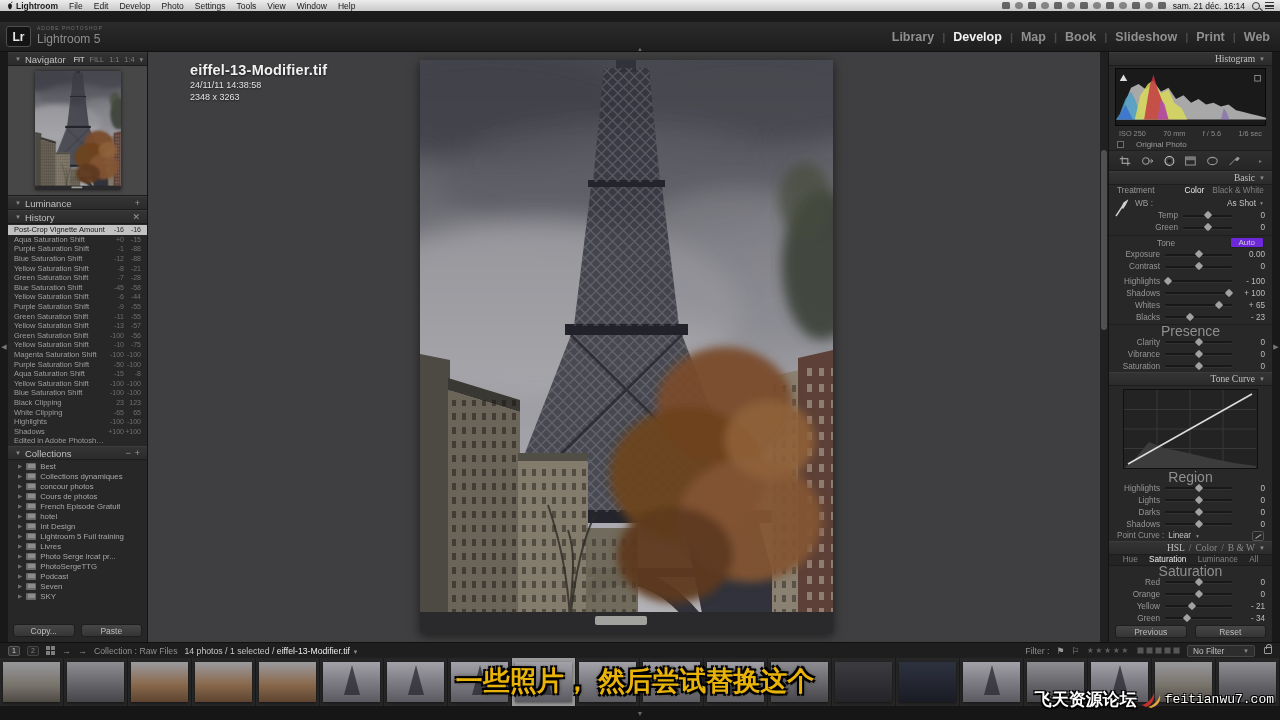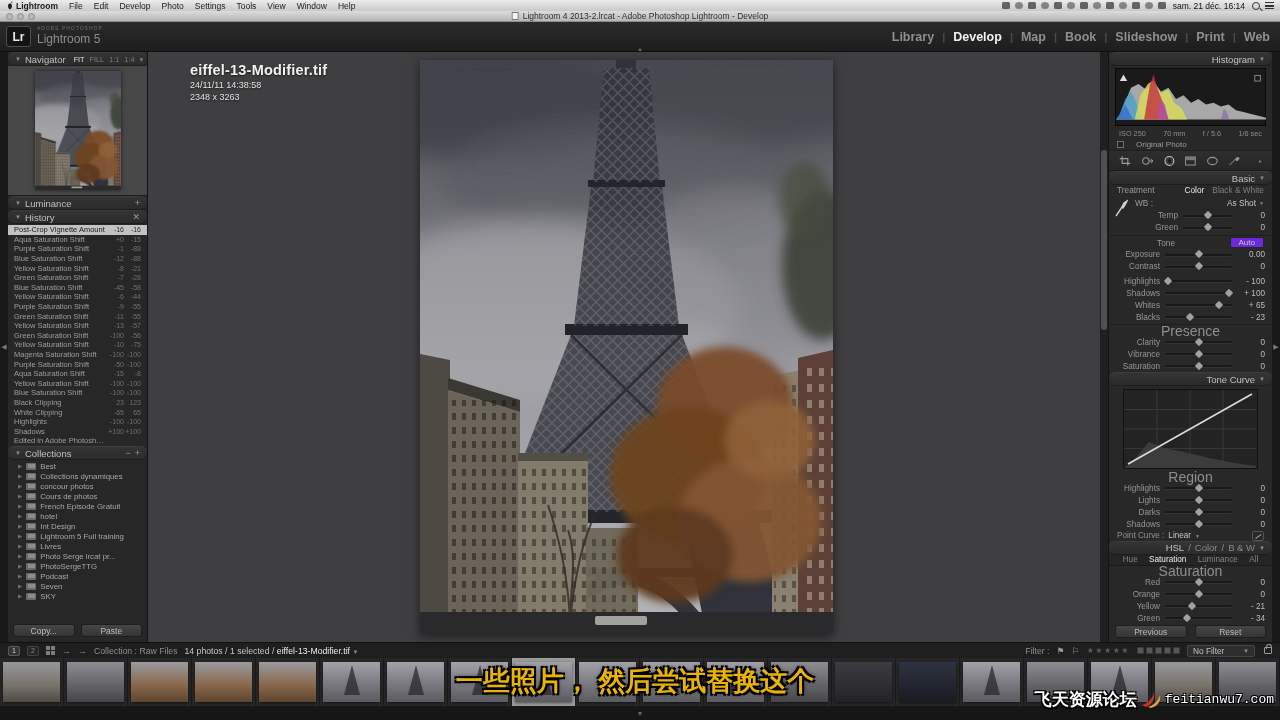--- a/index.html
+++ b/index.html
@@ -59,21 +59,21 @@
     border-right:1px solid #141414; display:flex; flex-direction:column; overflow:hidden; }
   #canvas { left:148px; top:52px; width:952px; height:590px; background:#3f3f41; overflow:hidden; }
   #scrollbar { left:1100px; top:52px; width:8px; height:590px; background:#202020; }
   #scroll-thumb { left:1101px; top:150px; width:6px; height:180px; background:#505050; border-radius:3px; }
   #right-panel { left:1108px; top:52px; width:164px; height:590px; background:#282828;
     border-left:1px solid #141414; display:flex; flex-direction:column; overflow:hidden; }
 
   
   .phead { flex:0 0 14px; display:flex; align-items:center; padding:0 7px; font-size:9.5px;
     color:#c0c0c0; background:linear-gradient(#343434,#2b2b2b);
-    border-top:1px solid #3c3c3c; border-bottom:1px solid #1d1d1d; gap:4px;border-radius:6px; }
+    border-top:1px solid #3c3c3c; border-bottom:1px solid #1d1d1d; gap:4px; }
   .phead .tri { font-size:6px; color:#8a8a8a; }
   .phead .spring { flex:1; }
   .phead .hbtn { color:#9a9a9a; font-size:9px; }
 
   
   #nav-zoom { display:flex; gap:5px; font-size:7.3px; color:#7d7d7d; align-items:center; }
   #nav-zoom .on { color:#e3e3e3; }
   #nav-preview { flex:0 0 130px; background:#474747; margin:0; border-bottom:1px solid #1c1c1c;
     display:flex; align-items:center; justify-content:center; }
   #nav-preview svg { box-shadow:0 0 4px rgba(0,0,0,.6); }
@@ -99,21 +99,21 @@
     border-radius:3px; color:#bdbdbd; font-size:8.5px; display:flex; align-items:center; justify-content:center; }
 
   
   #photo { position:absolute; left:272px; top:8px; width:413px; height:573px;
     box-shadow:0 3px 10px rgba(0,0,0,.55); }
   #photo-info { position:absolute; left:42px; top:10px; color:#f1f1f1; text-shadow:0 1px 2px rgba(0,0,0,.6); }
   #photo-info .fname { font-size:14.5px; font-weight:bold; letter-spacing:.2px; }
   #photo-info .fmeta { font-size:9px; color:#e3e3e3; margin-top:2px; }
 
   
-  .rp-right { justify-content:flex-end; }
+  .rp-right { justify-content:flex-end;font-family:Liberation Serif, serif; }
   #hist-box { flex:0 0 58px; margin:2px 6px; background:#1a1a1a; border:1px solid #090909; position:relative; }
   #hist-info { flex:0 0 11px; display:flex; align-items:center; justify-content:space-between;
     padding:0 10px; font-size:7.3px; color:#8b8b8b; }
   #orig-row { flex:0 0 12px; display:flex; align-items:center; gap:12px; padding:0 8px; font-size:8px; color:#9a9a9a;
     border-bottom:1px solid #1e1e1e; }
   .chk { width:7px; height:7px; border:1px solid #6f6f6f; background:#222; }
   #toolstrip { flex:0 0 20px; display:flex; align-items:center; gap:9px; padding:0 10px;
     background:linear-gradient(#2e2e2e,#262626); border-bottom:1px solid #1c1c1c; }
   #toolstrip svg { display:block; }
   #toolstrip .spring { flex:1; }
@@ -331,29 +331,20 @@
           <span class="status-icon"></span>
           <span class="status-icon"></span>
           <span class="status-icon"></span>
         </span>
       <span id="mb-clock">sam. 21 déc. 16:14</span>
       <span class="mb-glass"></span>
       <span class="mb-list"></span>
     </div>
   </div>
 
-  <div id="titlebar" class="abs">
-    <span class="traffic"></span>
-    <span class="traffic"></span>
-    <span class="traffic"></span>
-    <span id="win-title">
-      <span class="doc-icon"></span>
-      <span>Lightroom 4 2013-2.lrcat - Adobe Photoshop Lightroom - Develop</span>
-    </span>
-  </div>
 
   <div id="appheader" class="abs">
     <div id="lr-badge">Lr</div>
     <div id="brand">
       <div class="sub">ADOBE PHOTOSHOP</div>
       <div class="name">Lightroom 5</div>
     </div>
     <div id="modules">
         <span class="module">Library</span>
         <span class="mod-sep">|</span>

